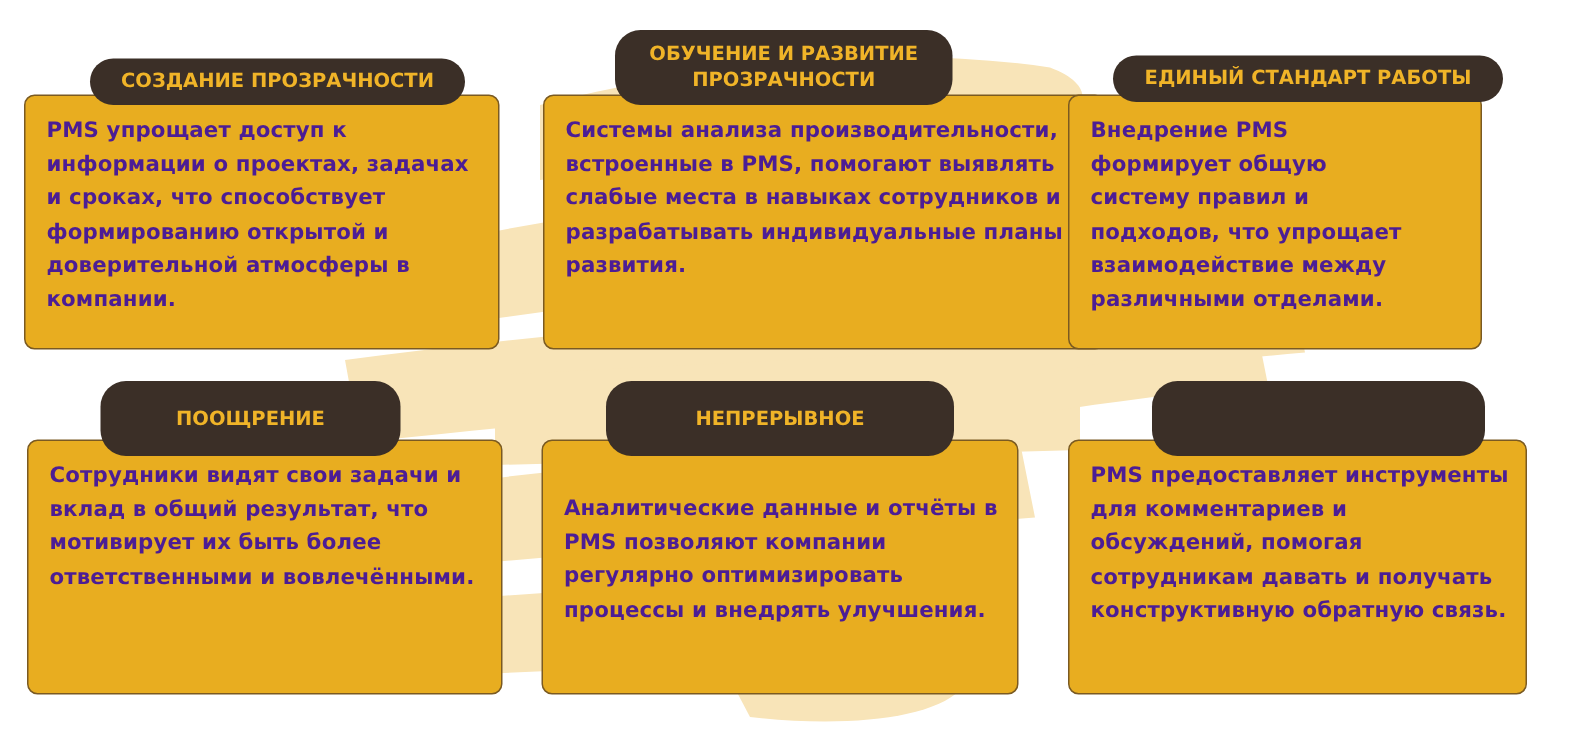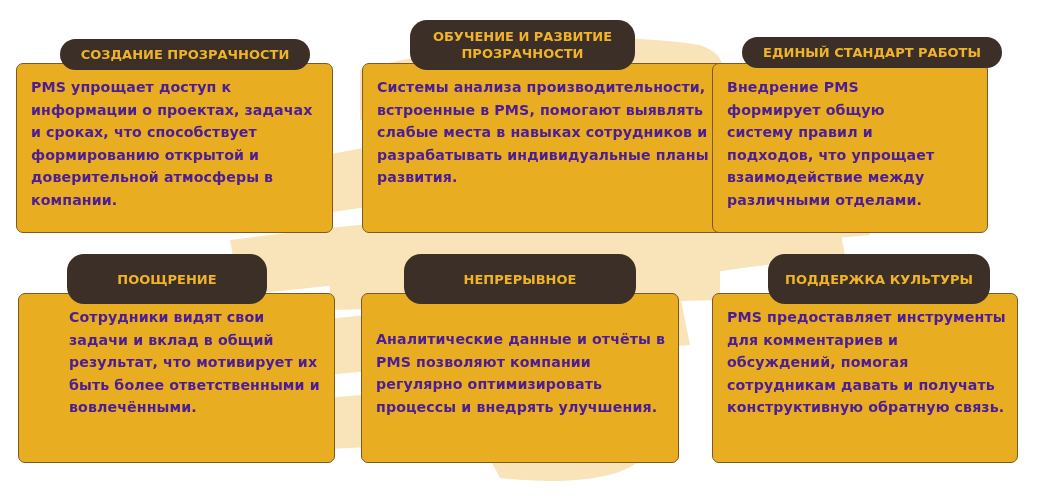--- a/index.html
+++ b/index.html
@@ -69,31 +69,30 @@
 </div>
 
 <div class="card" style="left:712px; top:63px; width:276px; height:170px;">
   <div class="card-text" style="top:12px; right:40px;">Внедрение PMS формирует общую систему правил и подходов, что упрощает взаимодействие между различными отделами.</div>
 </div>
 <div class="tag" style="left:742px; top:37px; width:260px; height:31px;">
   <span>ЕДИНЫЙ СТАНДАРТ РАБОТЫ</span>
 </div>
 
 <div class="card" style="left:18px; top:293px; width:317px; height:170px;">
-  <div class="card-text" style="top:12px; right:10px;margin-left:36px;">Сотрудники видят свои задачи и вклад в общий результат, что мотивирует их быть более ответственными и вовлечёнными.</div>
+  <div class="card-text" style="top:12px; right:10px;">Сотрудники видят свои задачи и вклад в общий результат, что мотивирует их быть более ответственными и вовлечёнными.</div>
 </div>
 <div class="tag" style="left:67px; top:254px; width:200px; height:50px; flex-direction:row;">
   <span>ПООЩРЕНИЕ</span>
 </div>
 
 <div class="card" style="left:361px; top:293px; width:318px; height:170px;padding-left:48px;">
   <div class="card-text" style="top:34px; right:8px;">Аналитические данные и отчёты в PMS позволяют компании регулярно оптимизировать процессы и внедрять улучшения.</div>
 </div>
 <div class="tag" style="left:404px; top:254px; width:232px; height:50px; flex-direction:column;">
   <span>НЕПРЕРЫВНОЕ</span>
 </div>
 
 <div class="card" style="left:712px; top:293px; width:306px; height:170px;">
   <div class="card-text" style="top:12px; right:6px;">PMS предоставляет инструменты для комментариев и обсуждений, помогая сотрудникам давать и получать конструктивную обратную связь.</div>
 </div>
 <div class="tag" style="left:768px; top:254px; width:222px; height:50px; flex-direction:column;">
-  <span>ПОДДЕРЖКА КУЛЬТУРЫ</span>
 </div>
 
 </body></html>

